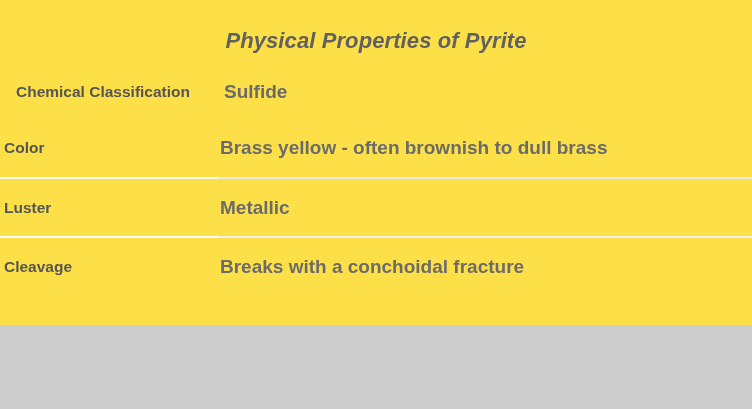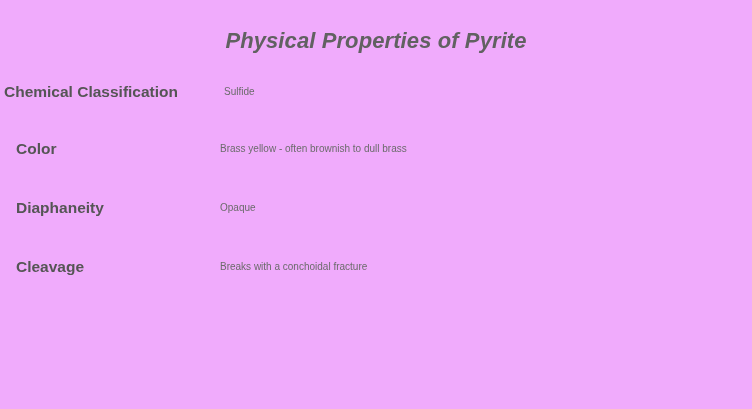--- a/index.html
+++ b/index.html
@@ -10,22 +10,22 @@
   body {
     width: 752px;
     height: 409px;
     background: #cdcdcd;
     font-family: "Liberation Sans", sans-serif;
     overflow: hidden;
   }
   .page {
     position: relative;
     width: 752px;
-    height: 409px;
-    background: #f0abfc;
+    height: 325px;
+    background: #fde047;
     box-sizing: border-box;
   }
   .title {
     position: absolute;
     left: 0;
     top: 28px;
     width: 752px;
     text-align: center;
     font-size: 22px;
     font-weight: bold;
@@ -51,38 +51,38 @@
   .prop-table td {
     padding: 0;
     vertical-align: middle;
     border: none;
   }
   td.cell-label {
     width: 222px;
     font-size: 15.5px;
     font-weight: bold;
     color: #555555;
-    padding-left: 16px;
+    padding-left: 4px;
     box-sizing: border-box;
     white-space: nowrap;
   }
   td.cell-value {
     width: 530px;
-    font-size: 10px;
-    font-weight: normal;
+    font-size: 19px;
+    font-weight: bold;
     color: #6b6b6b;
     padding-left: 2px;
     box-sizing: border-box;
     white-space: nowrap;
     margin-left: 36px;
   }
   
   tr.first-row td.cell-label {
     width: 218px;
-    padding-left: 4px;
+    padding-left: 16px;
   }
   tr.first-row td.cell-value {
     width: 534px;
     padding-left: 6px;
   }
   
   tr.row-highlight td {
     border-top: 2px solid #e9e9e9;
     border-bottom: 2px solid #efefef;
   }
@@ -105,25 +105,25 @@
         <td class="cell-label">Chemical Classification</td>
         <td class="cell-value">Sulfide</td>
       </tr>
 
       <tr>
         <td class="cell-label">Color</td>
         <td class="cell-value">Brass yellow - often brownish to dull brass</td>
       </tr>
 
 
+      <tr class="row-highlight">
+        <td class="cell-label">Luster</td>
+        <td class="cell-value">Metallic</td>
+      </tr>
 
-      <tr>
-        <td class="cell-label">Diaphaneity</td>
-        <td class="cell-value">Opaque</td>
-      </tr>
 
       <tr>
         <td class="cell-label">Cleavage</td>
         <td class="cell-value">Breaks with a conchoidal fracture</td>
       </tr>
 
     </tbody>
   </table>
 
 </div>

